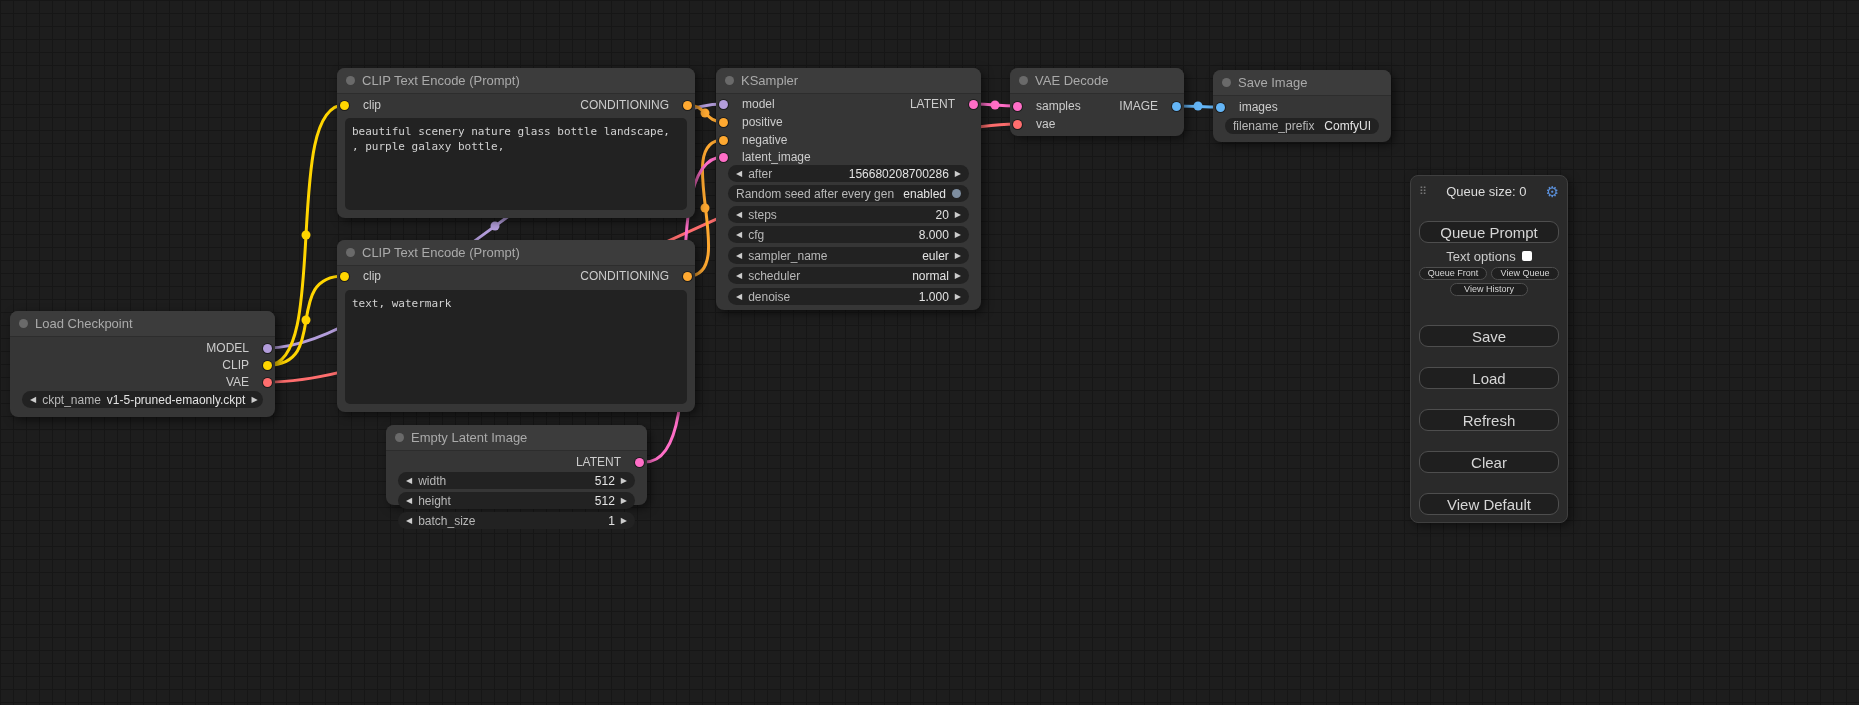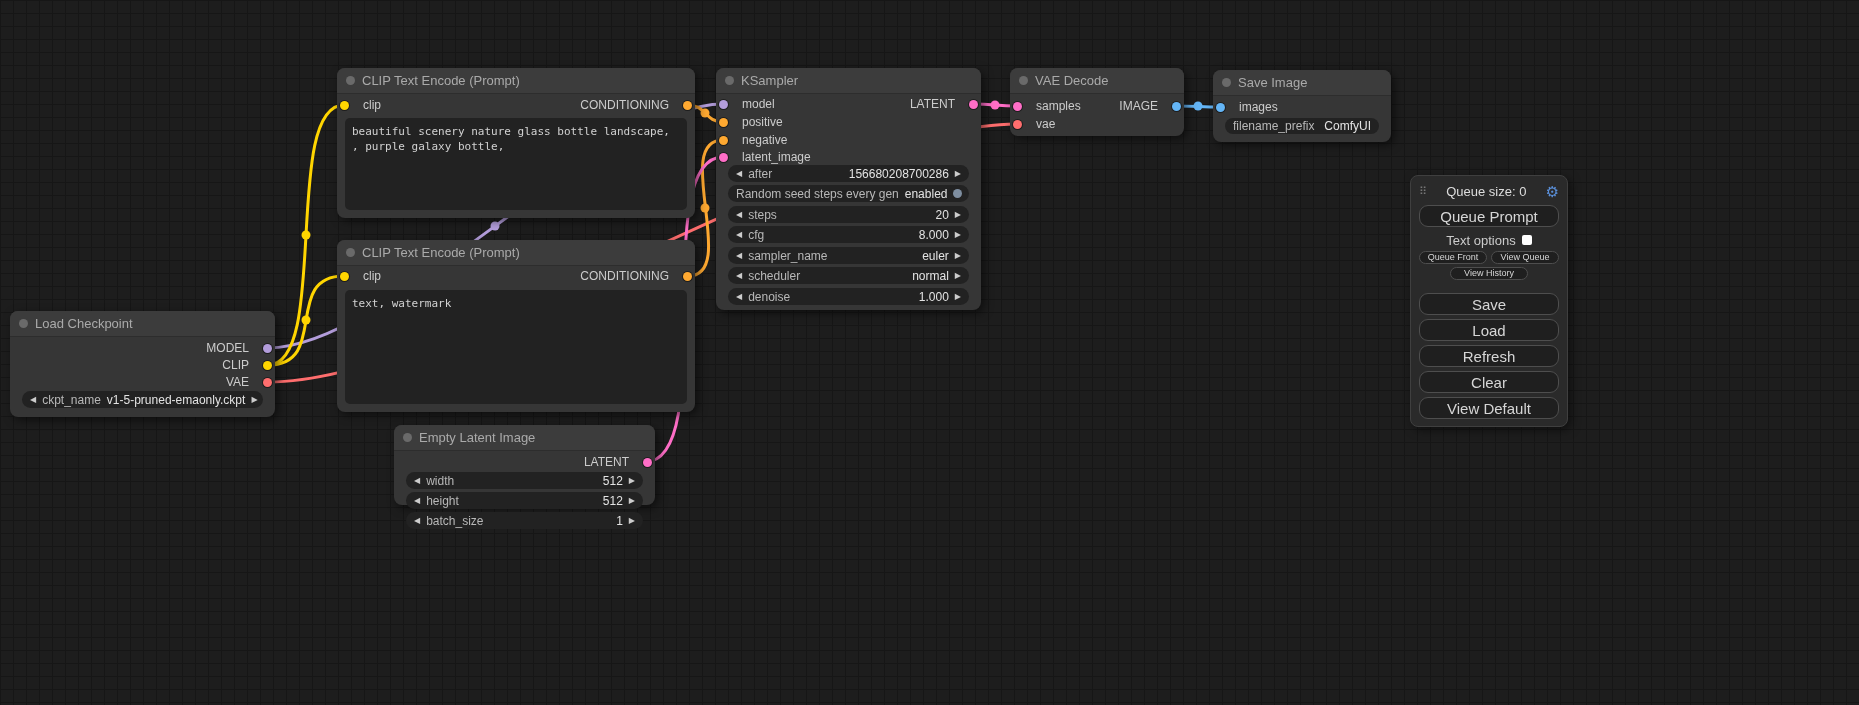--- a/index.html
+++ b/index.html
@@ -44,21 +44,21 @@
     color:#d2d2d2;box-sizing:border-box;overflow:hidden;white-space:pre-wrap;}
 
   .menu{position:absolute;z-index:3;background:#2a2a2a;border:1px solid #3f3f3f;border-radius:8px;
     padding:5px 8px 7px 8px;box-sizing:border-box;box-shadow:3px 3px 10px rgba(0,0,0,.5);}
   .menu-header{display:flex;align-items:center;height:20px;margin-bottom:2px;}
   .drag-handle{color:#777;font-size:11px;cursor:move;}
   .queue-size{flex:1;text-align:center;color:#ddd;font-size:13px;}
   .gear{color:var(--c-gear);font-size:15px;cursor:pointer;line-height:1;}
   .btn{display:block;width:100%;background:#1f1f1f;border:1px solid #4e4e4e;border-radius:9px;
     color:#d6d6d6;font-family:inherit;cursor:pointer;box-sizing:border-box;}
-  .btn.big{height:22px;font-size:15px;line-height:1;margin-top:4px;}
+  .btn.big{height:22px;font-size:15px;line-height:1;margin-top:20px;}
   .btn.small{height:13px;font-size:9px;line-height:1;border-radius:7px;padding:0;}
   .extra-row{display:flex;align-items:center;justify-content:center;gap:6px;height:16px;
     margin-top:5px;color:#ccc;font-size:13px;}
   .checkbox{width:10px;height:10px;background:#fff;border-radius:2px;cursor:pointer;}
   .small-row{display:flex;gap:4px;margin-top:3px;}
   .small-row .btn{flex:1;}
   .small-row.center{justify-content:center;}
   .small-row.center .btn{flex:0 0 78px;}
   .gap{height:9px;}
 </style>
@@ -137,21 +137,21 @@
       <span class="dot clip"></span>
       <span>clip</span>
     </div>
     <div class="slot out" style="top:28px">
       <span>CONDITIONING</span>
       <span class="dot conditioning"></span>
     </div>
     <div class="prompt-text" style="top:50px;height:114px">text, watermark</div>
   </div>
 
-  <div class="node" style="left:394px;top:425px;width:261px;height:80px">
+  <div class="node" style="left:386px;top:425px;width:261px;height:80px">
     <div class="node-header">
       <span class="collapse-dot"></span>
       <span class="node-title">Empty Latent Image</span>
     </div>
     <div class="slot out" style="top:29px">
       <span>LATENT</span>
       <span class="dot latent"></span>
     </div>
     <div class="widget" style="left:12px;top:47px;width:237px">
       <span class="arrow">◀</span>
@@ -198,21 +198,21 @@
       <span>LATENT</span>
       <span class="dot latent"></span>
     </div>
     <div class="widget" style="left:12px;top:97px;width:241px">
       <span class="arrow">◀</span>
       <span class="w-label">after</span>
       <span class="w-value">156680208700286</span>
       <span class="arrow">▶</span>
     </div>
     <div class="widget" style="left:12px;top:117px;width:241px">
-      <span class="w-label">Random seed steps every gen</span>
+      <span class="w-label">Random seed after every gen</span>
       <span class="w-value">enabled</span>
       <span class="toggle-dot"></span>
     </div>
     <div class="widget" style="left:12px;top:138px;width:241px">
       <span class="arrow">◀</span>
       <span class="w-label">steps</span>
       <span class="w-value">20</span>
       <span class="arrow">▶</span>
     </div>
     <div class="widget" style="left:12px;top:158px;width:241px">

